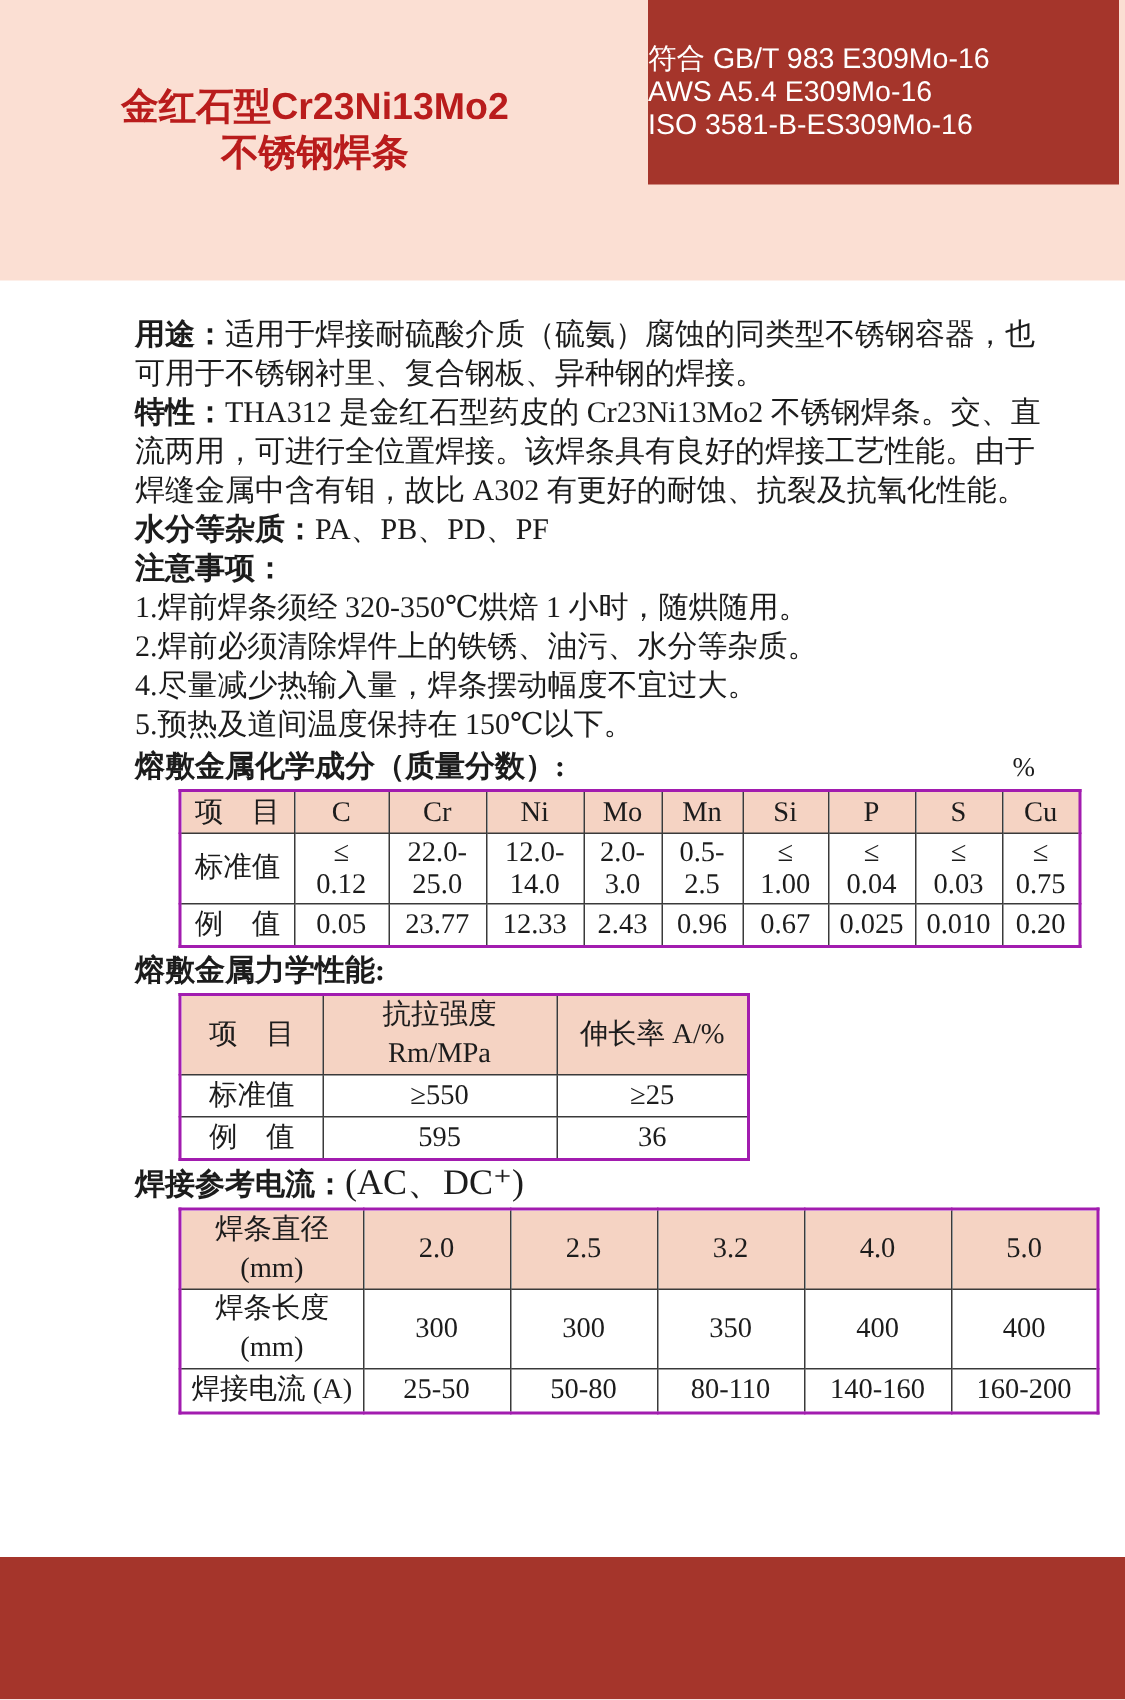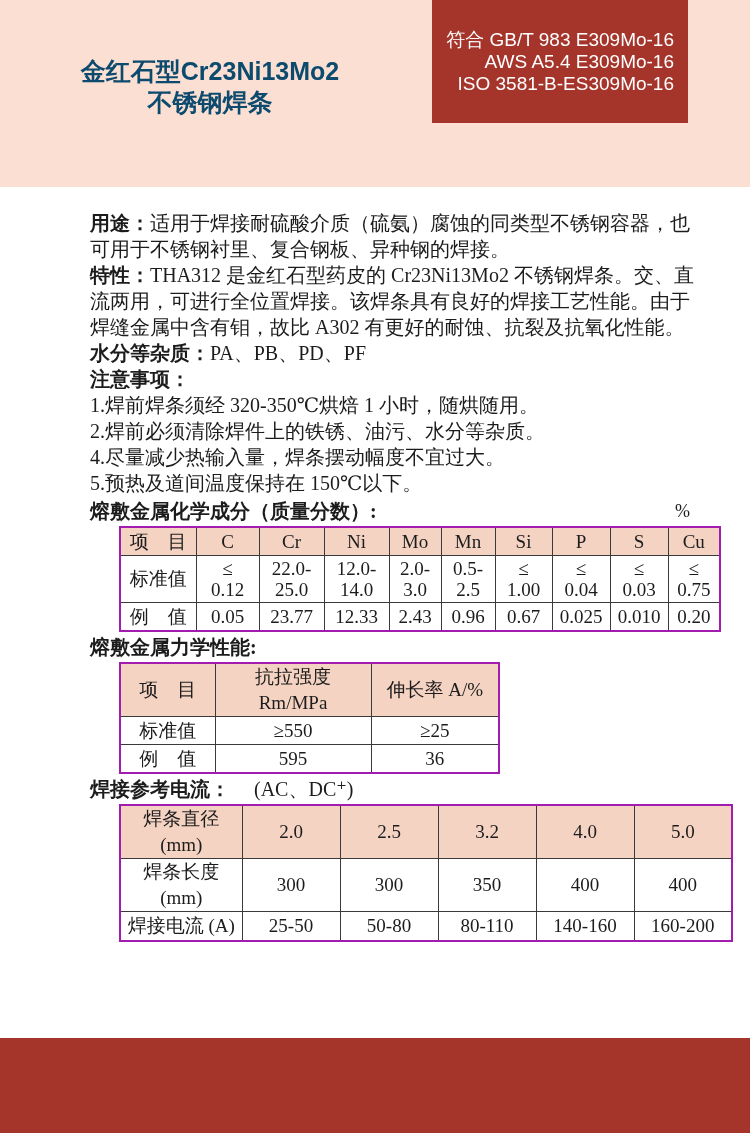--- a/index.html
+++ b/index.html
@@ -1,23 +1,23 @@
 <!DOCTYPE html>
 <html><head>
 <meta charset="utf-8">
 <style>
   html,body{margin:0;padding:0;background:#ffffff;}
   .page{position:relative;width:750px;height:1133px;background:#ffffff;overflow:hidden;
         color:#1c1c1c;font-family:"Liberation Serif","DejaVu Serif",serif;}
   .header-band{position:absolute;top:0;left:0;width:750px;height:187px;background:#fbdfd3;}
   .title{position:absolute;left:60px;top:56px;width:300px;text-align:center;
          font-family:"Liberation Sans","DejaVu Sans",sans-serif;font-weight:700;
-         font-size:25px;line-height:31px;color:#0c4a6e;}
-  .standards-box{position:absolute;left:432px;top:0;width:256px;height:123px;box-sizing:border-box;
-         background:#a5352b;color:#ffffff;text-align:right;padding:29px 14px 0 0;
+         font-size:25px;line-height:31px;color:#b91c1c;}
+  .standards-box{position:absolute;left:432px;top:0;width:314px;height:123px;box-sizing:border-box;
+         background:#a5352b;color:#ffffff;padding:29px 14px 0 0;
          font-family:"Liberation Sans","DejaVu Sans",sans-serif;font-size:19px;line-height:22px;}
   .doc{position:absolute;left:90px;top:210px;width:612px;font-size:20px;line-height:26px;}
   .para{margin:0;}
   .lead{font-weight:700;}
   .sec-head{font-weight:700;margin:2px 0;}
   .chem-head{display:flex;justify-content:space-between;width:600px;align-items:flex-end;}
   .unit{font-weight:400;font-size:18px;}
   table{border-collapse:collapse;font-size:19px;text-align:center;table-layout:fixed;}
   .tbl{border:2px solid #a21caf;margin-left:29px;}
   .tbl td{border:1px solid #3a3a3a;padding:0 3px;overflow:hidden;}
@@ -152,21 +152,21 @@
       </tr>
       <tr>
         <td>例　值</td>
         <td>595</td>
         <td>36</td>
       </tr>
     </tbody>
       </table>
 
     <div class="sec-head">
-      <span>焊接参考电流：</span><span class="unit" style="font-size:20px;margin-left:24px;">(AC、DC⁺)</span>
+      <span>焊接参考电流：</span><span class="unit" style="font-size:24px;">(AC、DC⁺)</span>
     </div>
 
     <table class="tbl cur">
       <colgroup>
         <col style="width:122px">
           <col style="width:98px">
           <col style="width:98px">
         <col style="width:98px">
           <col style="width:98px">
           <col style="width:98px">

